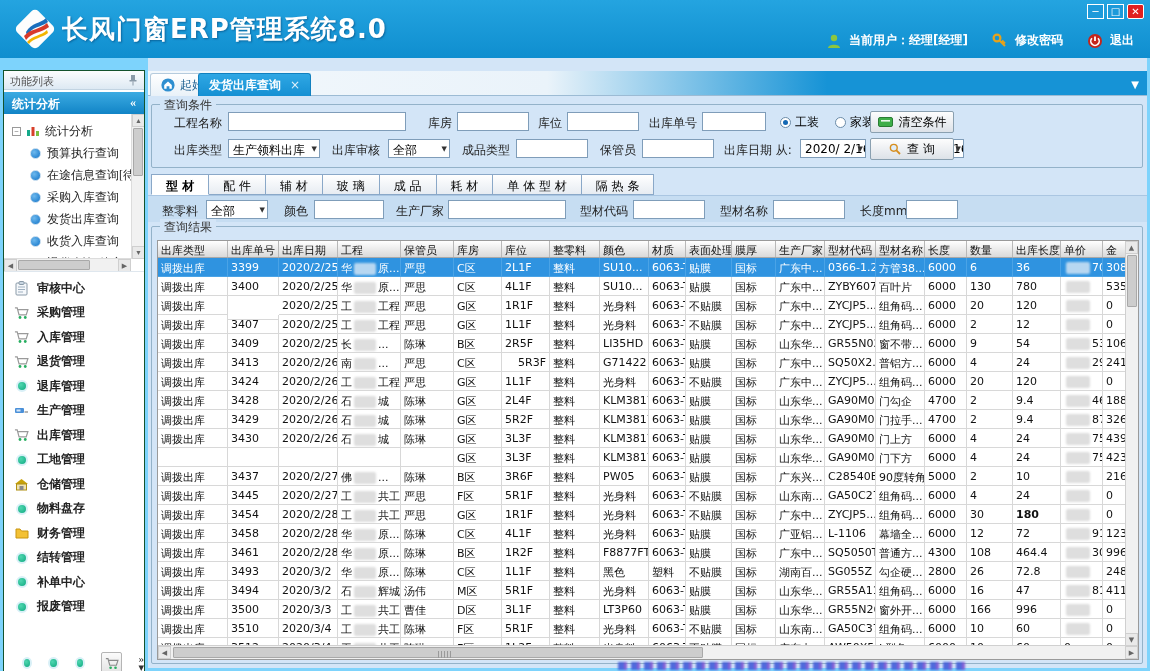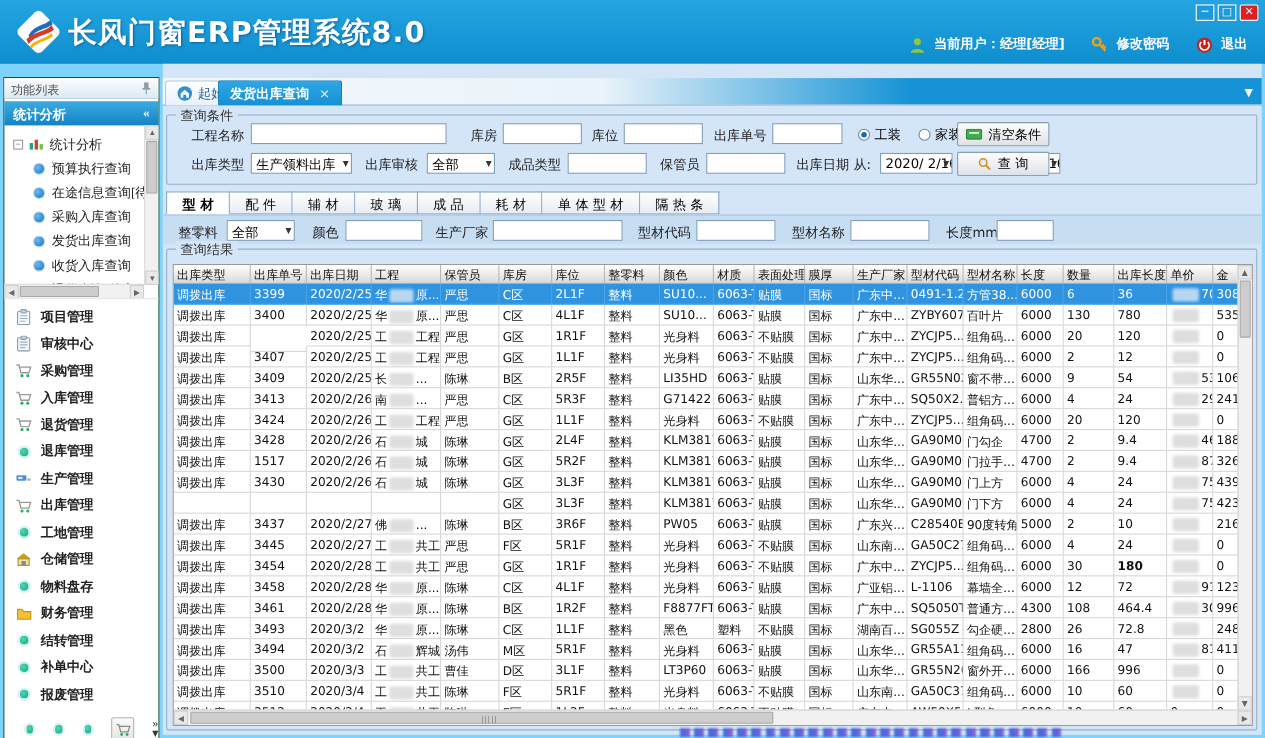--- a/index.html
+++ b/index.html
@@ -193,30 +193,20 @@
     </div>
     <div id="modules">
         <div class="module-item">
           <span class="micon">
             <svg width="13" height="15" viewBox="0 0 13 15">
               <rect x="1" y="2" width="11" height="12" rx="1" fill="#f5f8fb" stroke="#8a9aa8"></rect>
               <rect x="4" y="0.5" width="5" height="3" rx="1" fill="#c9d6e2" stroke="#8a9aa8"></rect>
               <path d="M3 6h7M3 8.5h7M3 11h5" stroke="#9fb0c0"></path>
             </svg>
           </span>
-          <span>项目管理</span>
-        </div>
-        <div class="module-item">
-          <span class="micon">
-            <svg width="13" height="15" viewBox="0 0 13 15">
-              <rect x="1" y="2" width="11" height="12" rx="1" fill="#f5f8fb" stroke="#8a9aa8"></rect>
-              <rect x="4" y="0.5" width="5" height="3" rx="1" fill="#c9d6e2" stroke="#8a9aa8"></rect>
-              <path d="M3 6h7M3 8.5h7M3 11h5" stroke="#9fb0c0"></path>
-            </svg>
-          </span>
           <span>审核中心</span>
         </div>
         <div class="module-item">
           <span class="micon">
             <svg width="15" height="14" viewBox="0 0 16 14">
               <path d="M1 1.5 h2.4 l2 7.5 h7.6 l1.8-5.5 H4.6" fill="none" stroke="#9a9a9a" stroke-width="1.3"></path>
               <circle cx="6.4" cy="11.8" r="1.5" fill="#27ae60"></circle>
               <circle cx="12" cy="11.8" r="1.5" fill="#27ae60"></circle>
             </svg>
           </span>
@@ -455,21 +445,21 @@
                 <div class="gcell" style="width: 63px;">华<span class="blur"></span>原...</div>
                 <div class="gcell" style="width: 53px;">严思</div>
                 <div class="gcell" style="width: 48px;">C区</div>
                 <div class="gcell" style="width: 48px;">2L1F</div>
                 <div class="gcell" style="width: 50px;">整料</div>
                 <div class="gcell" style="width: 49px;">SU10...</div>
                 <div class="gcell" style="width: 37px;">6063-T5</div>
                 <div class="gcell" style="width: 46px;">贴膜</div>
                 <div class="gcell" style="width: 44px;">国标</div>
                 <div class="gcell" style="width: 49px;">广东中...</div>
-                <div class="gcell" style="width: 51px;">0491-1.2</div>
+                <div class="gcell" style="width: 51px;">0366-1.2</div>
                 <div class="gcell" style="width: 49px;">方管38...</div>
                 <div class="gcell" style="width: 42px;">6000</div>
                 <div class="gcell" style="width: 46px;">6</div>
                 <div class="gcell" style="width: 48px;">36</div>
                 <div class="gcell" style="width: 42px;"><span class="blur" style="width: 24px;"></span>708</div>
                 <div class="gcell" style="width: 26px;">308</div>
               </div>
               <div class="grow">
                 <div class="gcell" style="width: 70px;">调拨出库</div>
                 <div class="gcell" style="width: 51px;">3400</div>
@@ -558,21 +548,21 @@
                 <div class="gcell" style="width: 42px;"><span class="blur" style="width: 24px;"></span>537</div>
                 <div class="gcell" style="width: 26px;">106</div>
               </div>
               <div class="grow">
                 <div class="gcell" style="width: 70px;">调拨出库</div>
                 <div class="gcell" style="width: 51px;">3413</div>
                 <div class="gcell" style="width: 59px;">2020/2/26</div>
                 <div class="gcell" style="width: 63px;">南<span class="blur"></span>...</div>
                 <div class="gcell" style="width: 53px;">严思</div>
                 <div class="gcell" style="width: 48px;">C区</div>
-                <div class="gcell" style="width: 48px;">5R3F</div>
+                <div class="gcell" style="width: 48px; text-align: right;">5R3F</div>
                 <div class="gcell" style="width: 50px;">整料</div>
                 <div class="gcell" style="width: 49px;">G71422</div>
                 <div class="gcell" style="width: 37px;">6063-T5</div>
                 <div class="gcell" style="width: 46px;">贴膜</div>
                 <div class="gcell" style="width: 44px;">国标</div>
                 <div class="gcell" style="width: 49px;">广东中...</div>
                 <div class="gcell" style="width: 51px;">SQ50X2...</div>
                 <div class="gcell" style="width: 49px;">普铝方...</div>
                 <div class="gcell" style="width: 42px;">6000</div>
                 <div class="gcell" style="width: 46px;">4</div>
@@ -619,21 +609,21 @@
                 <div class="gcell" style="width: 51px;">GA90M06...</div>
                 <div class="gcell" style="width: 49px;">门勾企</div>
                 <div class="gcell" style="width: 42px;">4700</div>
                 <div class="gcell" style="width: 46px;">2</div>
                 <div class="gcell" style="width: 48px;">9.4</div>
                 <div class="gcell" style="width: 42px;"><span class="blur" style="width: 24px;"></span>468</div>
                 <div class="gcell" style="width: 26px;">188</div>
               </div>
               <div class="grow">
                 <div class="gcell" style="width: 70px;">调拨出库</div>
-                <div class="gcell" style="width: 51px;">1517</div>
+                <div class="gcell" style="width: 51px;">3429</div>
                 <div class="gcell" style="width: 59px;">2020/2/26</div>
                 <div class="gcell" style="width: 63px;">石<span class="blur"></span>城</div>
                 <div class="gcell" style="width: 53px;">陈琳</div>
                 <div class="gcell" style="width: 48px;">G区</div>
                 <div class="gcell" style="width: 48px;">5R2F</div>
                 <div class="gcell" style="width: 50px;">整料</div>
                 <div class="gcell" style="width: 49px;">KLM3817</div>
                 <div class="gcell" style="width: 37px;">6063-T5</div>
                 <div class="gcell" style="width: 46px;">贴膜</div>
                 <div class="gcell" style="width: 44px;">国标</div>

